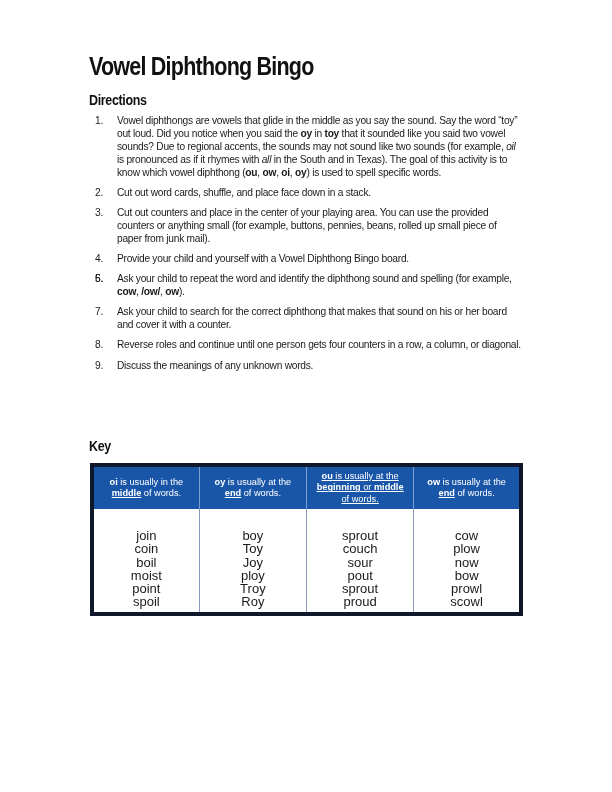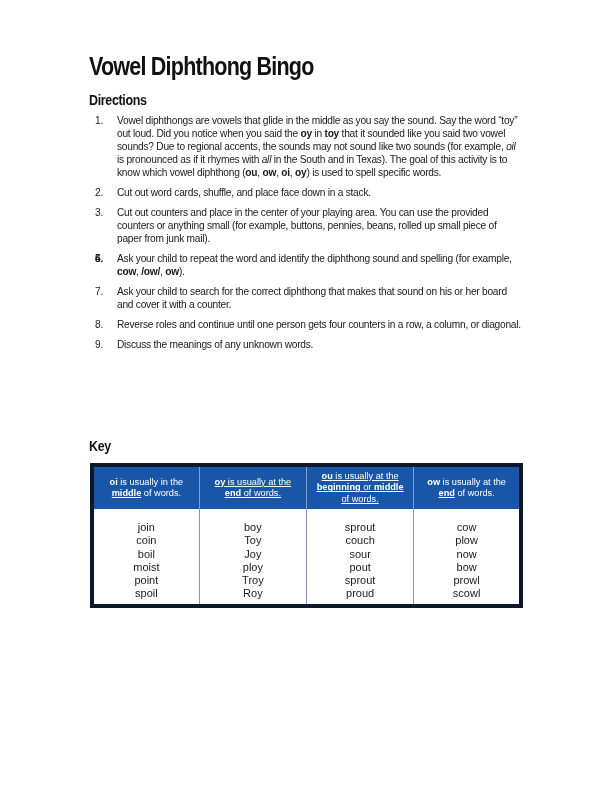--- a/index.html
+++ b/index.html
@@ -41,53 +41,53 @@
   table.key th {
     background: #1a56a8; color: #ffffff; font-weight: normal;
     font-size: 9.2px; line-height: 11.5px; height: 44px; padding: 2px 6px;
     text-align: center; vertical-align: middle;
     border-right: 1px solid #7f9fd0;
   }
   table.key th:last-child { border-right: none; }
   table.key th b, table.key th u { font-weight: bold; }
   table.key th u { text-decoration: underline; }
   table.key td {
-    font-size: 11px; line-height: 13.3px; text-align: center; vertical-align: top;
-    padding: 12px 4px 3px 4px; height: 85px;
+    font-size: 13px; line-height: 13.3px; text-align: center; vertical-align: top;
+    padding: 20px 4px 3px 4px; height: 85px;
     border-right: 1px solid #8a97b8; color: #1a1a1a;
   }
   table.key td:last-child { border-right: none; }
   .word { display: block; }
 </style>
 </head>
 <body>
 
 <div class="page">
   <h1>Vowel Diphthong Bingo</h1>
   <h2 id="directions-heading">Directions</h2>
 
   <ol class="directions">
     <li><span class="num">1.</span><span class="txt">Vowel diphthongs are vowels that glide in the middle as you say the sound. Say the word “toy” out loud. Did you notice when you said the <b>oy</b> in <b>toy</b> that it sounded like you said two vowel sounds? Due to regional accents, the sounds may not sound like two sounds (for example, <i>oil</i> is pronounced as if it rhymes with <i>all</i> in the South and in Texas). The goal of this activity is to know which vowel diphthong (<b>ou</b>, <b>ow</b>, <b>oi</b>, <b>oy</b>) is used to spell specific words.</span></li>
     <li><span class="num">2.</span><span class="txt">Cut out word cards, shuffle, and place face down in a stack.</span></li>
     <li><span class="num">3.</span><span class="txt">Cut out counters and place in the center of your playing area. You can use the provided counters or anything small (for example, buttons, pennies, beans, rolled up small piece of paper from junk mail).</span></li>
-    <li><span class="num">4.</span></li>
+    <li><span class="num">4.</span><span class="txt">Provide your child and yourself with a Vowel Diphthong Bingo board.</span></li>
     <li><span class="num">5.</span></li>
     <li><span class="num">6.</span><span class="txt">Ask your child to repeat the word and identify the diphthong sound and spelling (for example, <b>cow</b>, <b>/ow/</b>, <b>ow</b>).</span></li>
     <li><span class="num">7.</span><span class="txt">Ask your child to search for the correct diphthong that makes that sound on his or her board and cover it with a counter.</span></li>
     <li><span class="num">8.</span><span class="txt">Reverse roles and continue until one person gets four counters in a row, a column, or diagonal.</span></li>
     <li><span class="num">9.</span><span class="txt">Discuss the meanings of any unknown words.</span></li>
   </ol>
 
   <h2 id="key-heading">Key</h2>
 
   <table class="key">
     <thead>
       <tr>
         <th style="background: rgb(26, 86, 168);"><b>oi</b> is usually in the <br><b><u>middle</u></b> of words.</th>
-        <th style="background: rgb(26, 86, 168); text-decoration: underline;"><b>oy</b> is usually at the <br><b><u>end</u></b> of words.</th>
+        <th style="background: rgb(26, 86, 168);"><b>oy</b> is usually at the <br><b><u>end</u></b> of words.</th>
         <th style="background: rgb(26, 86, 168); text-decoration: underline;"><b>ou</b> is usually at the <br><b><u>beginning</u></b> or <b><u>middle</u></b><br>of words.</th>
         <th style="background: rgb(26, 86, 168);"><b>ow</b> is usually at the <br><b><u>end</u></b> of words.</th>
       </tr>
     </thead>
     <tbody>
       <tr>
         <td>
           <span class="word">join</span>
           <span class="word">coin</span>
           <span class="word">boil</span>

